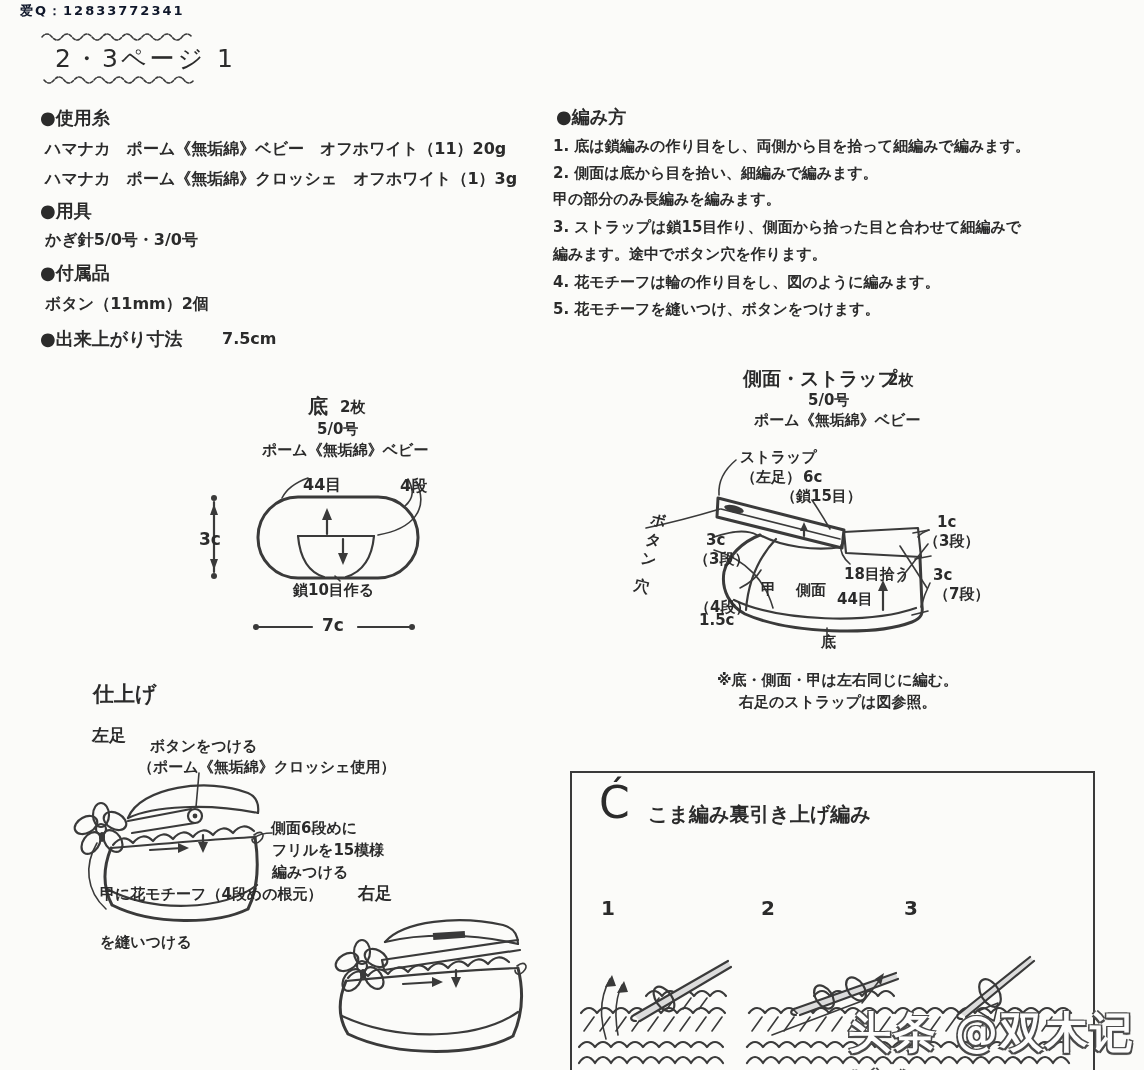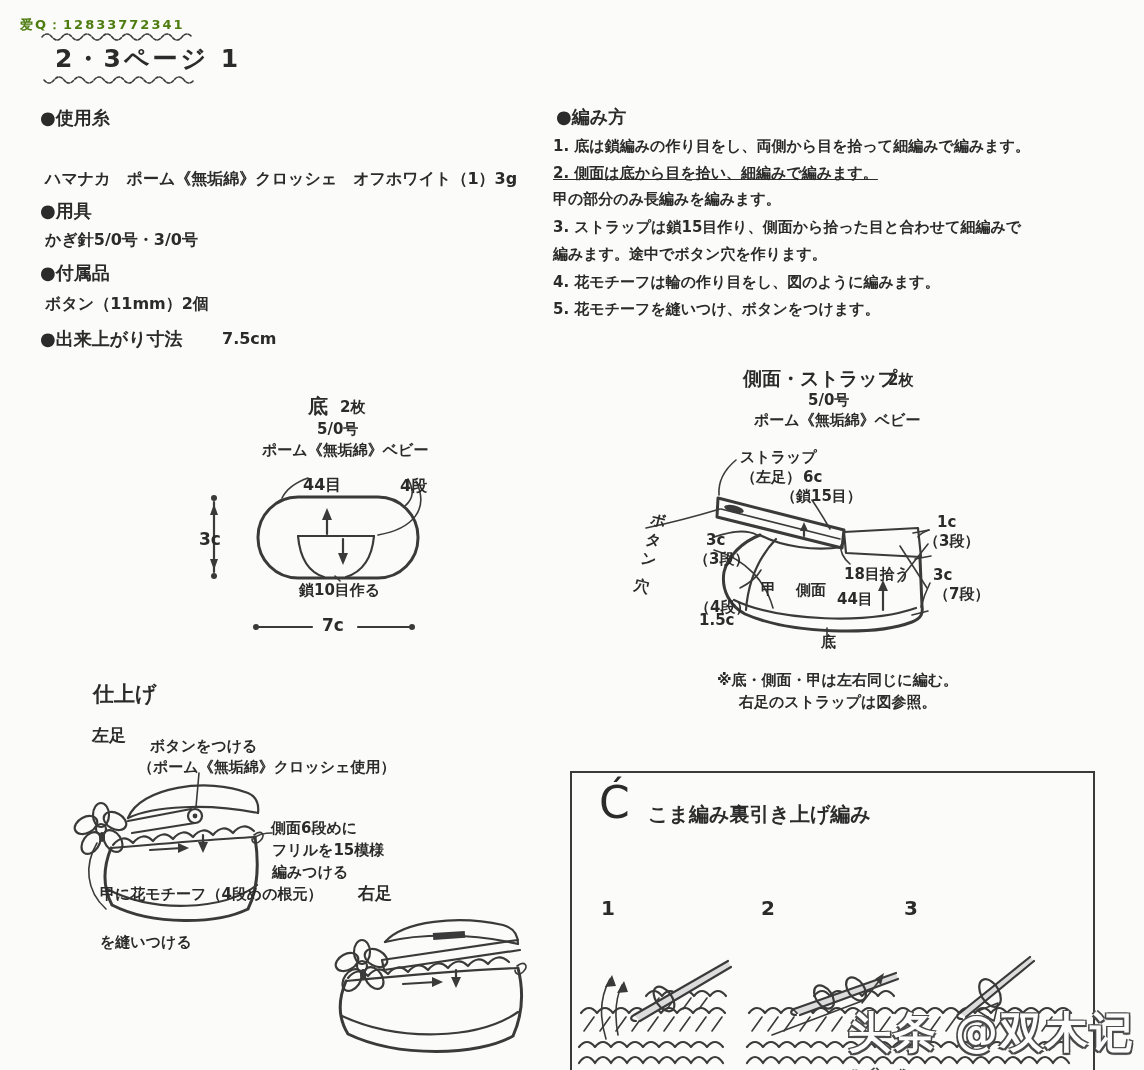--- a/index.html
+++ b/index.html
@@ -8,22 +8,22 @@
     background:#fbfbf9;overflow:hidden;
     font-family:"DejaVu Sans",sans-serif;color:#2b2b2b;
   }
   .lbl{position:absolute;white-space:nowrap;font-weight:600;line-height:1.1;}
   svg{position:absolute;overflow:visible;}
   svg *{vector-effect:non-scaling-stroke;}
   .stroke{fill:none;stroke:#3a3a3a;stroke-width:2.2;stroke-linecap:round;stroke-linejoin:round;}
   .thick{stroke-width:3;}
   .thin{stroke-width:1.6;}
   .fillink{fill:#3a3a3a;stroke:none;}
-  .scan-top{position:absolute;left:20px;top:16px;font-size:13px;color:#4d7c0f;letter-spacing:2px;font-weight:600;}
-  .badge-text{position:absolute;left:55px;top:42px;font-size:25px;font-weight:700;letter-spacing:3px;}
+  .scan-top{position:absolute;left:20px;top:2px;font-size:13px;color:#0f172a;letter-spacing:2px;font-weight:600;}
+  .badge-text{position:absolute;left:55px;top:42px;font-size:25px;font-weight:400;letter-spacing:3px;}
   .col-head{font-size:18px;font-weight:700;}
   .body-l{font-size:16px;}
   .body-r{font-size:15px;}
   .dia{font-size:16px;font-weight:700;}
   .dia-s{font-size:15px;font-weight:600;}
   .stitchbox{
     position:absolute;left:570px;top:771px;width:521px;height:299px;
     border:2.5px solid #3a3a3a;border-bottom:none;background:transparent;
   }
   .wm{
@@ -42,31 +42,32 @@
 
   <svg style="left:40px;top:30px;" width="158" height="10" viewBox="0 0 158 10">
     <path class="stroke thin" stroke-dasharray="3 1.6" d="M2,7 q5,-6 10,0 t10,0 t10,0 t10,0 t10,0 t10,0 t10,0 t10,0 t10,0 t10,0 t10,0 t10,0 t10,0 t10,0 t10,0"></path>
   </svg>
   <div class="badge-text">2・3ページ 1</div>
   <svg style="left:42px;top:76px;" width="158" height="10" viewBox="0 0 158 10">
     <path class="stroke thin" stroke-dasharray="3 1.6" d="M2,4 q5,6 10,0 t10,0 t10,0 t10,0 t10,0 t10,0 t10,0 t10,0 t10,0 t10,0 t10,0 t10,0 t10,0 t10,0 t10,0"></path>
   </svg>
 
   <div class="lbl col-head" style="left:40px;top:108px;">●使用糸</div>
+  <div class="lbl body-l" style="left:45px;top:140px;">ハマナカ　ポーム《無垢綿》ベビー　オフホワイト（11）20g</div>
   <div class="lbl body-l" style="left:45px;top:170px;">ハマナカ　ポーム《無垢綿》クロッシェ　オフホワイト（1）3g</div>
   <div class="lbl col-head" style="left:40px;top:201px;">●用具</div>
   <div class="lbl body-l" style="left:45px;top:231px;">かぎ針5/0号・3/0号</div>
   <div class="lbl col-head" style="left:40px;top:263px;">●付属品</div>
   <div class="lbl body-l" style="left:45px;top:295px;">ボタン（11mm）2個</div>
   <div class="lbl col-head" style="left:40px;top:329px;">●出来上がり寸法</div>
   <div class="lbl body-l" style="left:222px;top:330px;">7.5cm</div>
 
   <div class="lbl col-head" style="left:556px;top:107px;">●編み方</div>
   <div class="lbl body-r" style="left:553px;top:138px;">1. 底は鎖編みの作り目をし、両側から目を拾って細編みで編みます。</div>
-  <div class="lbl body-r" style="left:553px;top:165px;text-decoration:underline;">2. 側面は底から目を拾い、細編みで編みます。</div>
+  <div class="lbl body-r" style="left:553px;top:165px;">2. 側面は底から目を拾い、細編みで編みます。</div>
   <div class="lbl body-r" style="left:553px;top:191px;">甲の部分のみ長編みを編みます。</div>
   <div class="lbl body-r" style="left:553px;top:219px;">3. ストラップは鎖15目作り、側面から拾った目と合わせて細編みで</div>
   <div class="lbl body-r" style="left:553px;top:246px;">編みます。途中でボタン穴を作ります。</div>
   <div class="lbl body-r" style="left:553px;top:274px;">4. 花モチーフは輪の作り目をし、図のように編みます。</div>
   <div class="lbl body-r" style="left:553px;top:301px;">5. 花モチーフを縫いつけ、ボタンをつけます。</div>
 
   <div class="lbl" style="left:308px;top:395px;font-size:20px;font-weight:700;">底</div>
   <div class="lbl dia-s" style="left:340px;top:399px;">2枚</div>
   <div class="lbl dia-s" style="left:317px;top:421px;">5/0号</div>
   <div class="lbl dia-s" style="left:262px;top:442px;">ポーム《無垢綿》ベビー</div>
@@ -91,21 +92,21 @@
     <polygon class="fillink" points="20,53 24,42 28,53"></polygon>
     <polygon class="fillink" points="20,97 24,108 28,97"></polygon>
 
     <circle class="fillink" cx="66" cy="165" r="3"></circle>
     <circle class="fillink" cx="222" cy="165" r="3"></circle>
     <path class="stroke" d="M69,165 L122,165 M168,165 L219,165"></path>
   </svg>
   <div class="lbl dia" style="left:303px;top:476px;">44目</div>
   <div class="lbl dia" style="left:400px;top:477px;">4段</div>
   <div class="lbl dia" style="left:199px;top:530px;font-size:17px;">3c</div>
-  <div class="lbl dia-s" style="left:299px;top:582px;text-align:right;">鎖10目作る</div>
+  <div class="lbl dia-s" style="left:293px;top:582px;text-align:right;">鎖10目作る</div>
   <div class="lbl dia" style="left:322px;top:616px;font-size:17px;">7c</div>
 
   <div class="lbl" style="left:743px;top:368px;font-size:19px;font-weight:700;">側面・ストラップ</div>
   <div class="lbl dia-s" style="left:888px;top:372px;">2枚</div>
   <div class="lbl dia-s" style="left:808px;top:392px;">5/0号</div>
   <div class="lbl dia-s" style="left:754px;top:412px;">ポーム《無垢綿》ベビー</div>
 
   <svg style="left:630px;top:438px;" width="385" height="235" viewBox="0 0 385 235">
 
     <path class="stroke thick" d="M88,60 L214,92 L212,110 L87,79 Z"></path>

